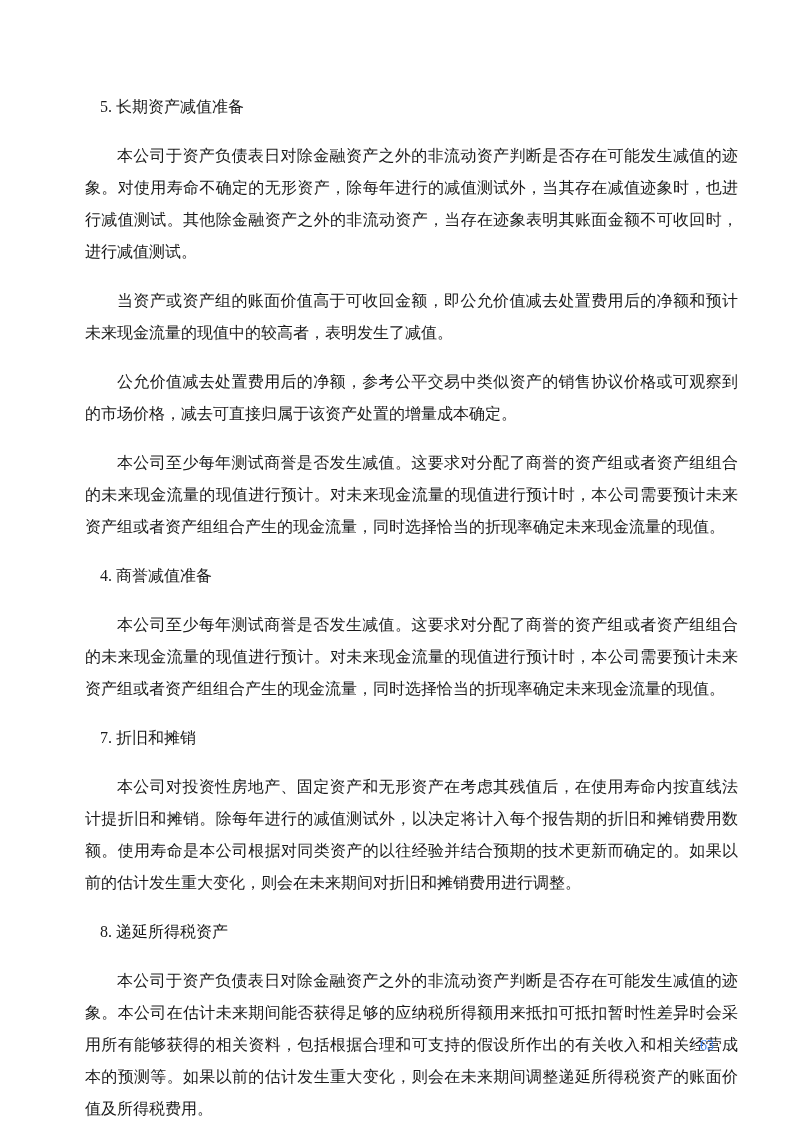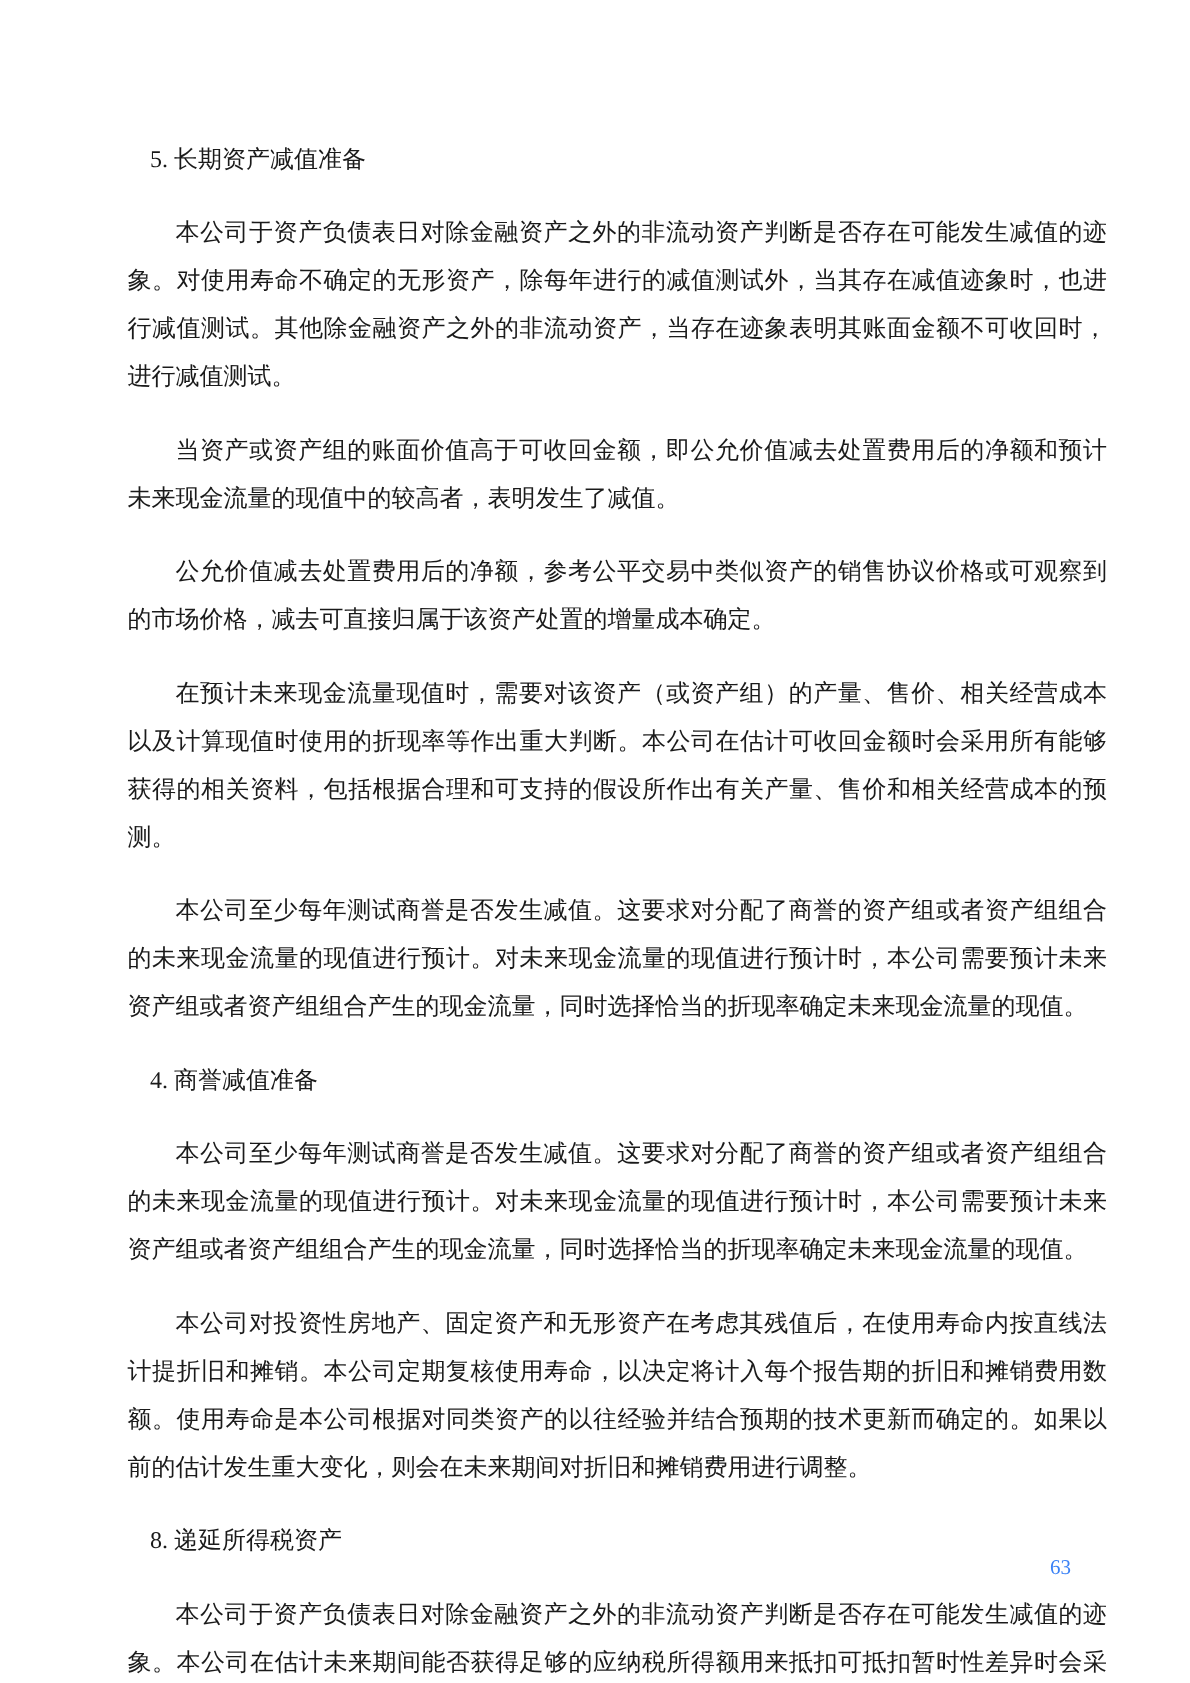--- a/index.html
+++ b/index.html
@@ -52,31 +52,31 @@
 <body>
 
 <main class="page">
   <div class="content">
 
     <section>
       <h2 class="section-heading">5. 长期资产减值准备</h2>
       <p class="para">本公司于资产负债表日对除金融资产之外的非流动资产判断是否存在可能发生减值的迹象。对使用寿命不确定的无形资产，除每年进行的减值测试外，当其存在减值迹象时，也进行减值测试。其他除金融资产之外的非流动资产，当存在迹象表明其账面金额不可收回时，进行减值测试。</p>
       <p class="para">当资产或资产组的账面价值高于可收回金额，即公允价值减去处置费用后的净额和预计未来现金流量的现值中的较高者，表明发生了减值。</p>
       <p class="para">公允价值减去处置费用后的净额，参考公平交易中类似资产的销售协议价格或可观察到的市场价格，减去可直接归属于该资产处置的增量成本确定。</p>
-      <p class="para">在预计未来现金流量现值时，需要对该资产（或资产组）的产量、售价、相关经营成本以及计算现值时使用的折现率等作出重大判断。本公司在估计可收回金额时会采用所有能够获得的相关资料，包括根据合理和可支持的假设所作出有关产量、售价和相关经营成本的预测。</p>
       <p class="para">本公司至少每年测试商誉是否发生减值。这要求对分配了商誉的资产组或者资产组组合的未来现金流量的现值进行预计。对未来现金流量的现值进行预计时，本公司需要预计未来资产组或者资产组组合产生的现金流量，同时选择恰当的折现率确定未来现金流量的现值。</p>
     </section>
 
     <section>
       <h2 class="section-heading">4. 商誉减值准备</h2>
       <p class="para">本公司至少每年测试商誉是否发生减值。这要求对分配了商誉的资产组或者资产组组合的未来现金流量的现值进行预计。对未来现金流量的现值进行预计时，本公司需要预计未来资产组或者资产组组合产生的现金流量，同时选择恰当的折现率确定未来现金流量的现值。</p>
     </section>
 
     <section>
-      <p class="para">本公司对投资性房地产、固定资产和无形资产在考虑其残值后，在使用寿命内按直线法计提折旧和摊销。本公司定期复核使用寿命，以决定将计入每个报告期的折旧和摊销费用数额。使用寿命是本公司根据对同类资产的以往经验并结合预期的技术更新而确定的。如果以前的估计发生重大变化，则会在未来期间对折旧和摊销费用进行调整。</p>
+      <h2 class="section-heading">7. 折旧和摊销</h2>
+      <p class="para">本公司对投资性房地产、固定资产和无形资产在考虑其残值后，在使用寿命内按直线法计提折旧和摊销。除每年进行的减值测试外，以决定将计入每个报告期的折旧和摊销费用数额。使用寿命是本公司根据对同类资产的以往经验并结合预期的技术更新而确定的。如果以前的估计发生重大变化，则会在未来期间对折旧和摊销费用进行调整。</p>
     </section>
 
     <section>
       <h2 class="section-heading">8. 递延所得税资产</h2>
       <p class="para">本公司于资产负债表日对除金融资产之外的非流动资产判断是否存在可能发生减值的迹象。本公司在估计未来期间能否获得足够的应纳税所得额用来抵扣可抵扣暂时性差异时会采用所有能够获得的相关资料，包括根据合理和可支持的假设所作出的有关收入和相关经营成本的预测等。如果以前的估计发生重大变化，则会在未来期间调整递延所得税资产的账面价值及所得税费用。</p>
     </section>
 
     <section>
       <h2 class="section-heading">9. 所得税</h2>
     </section>

